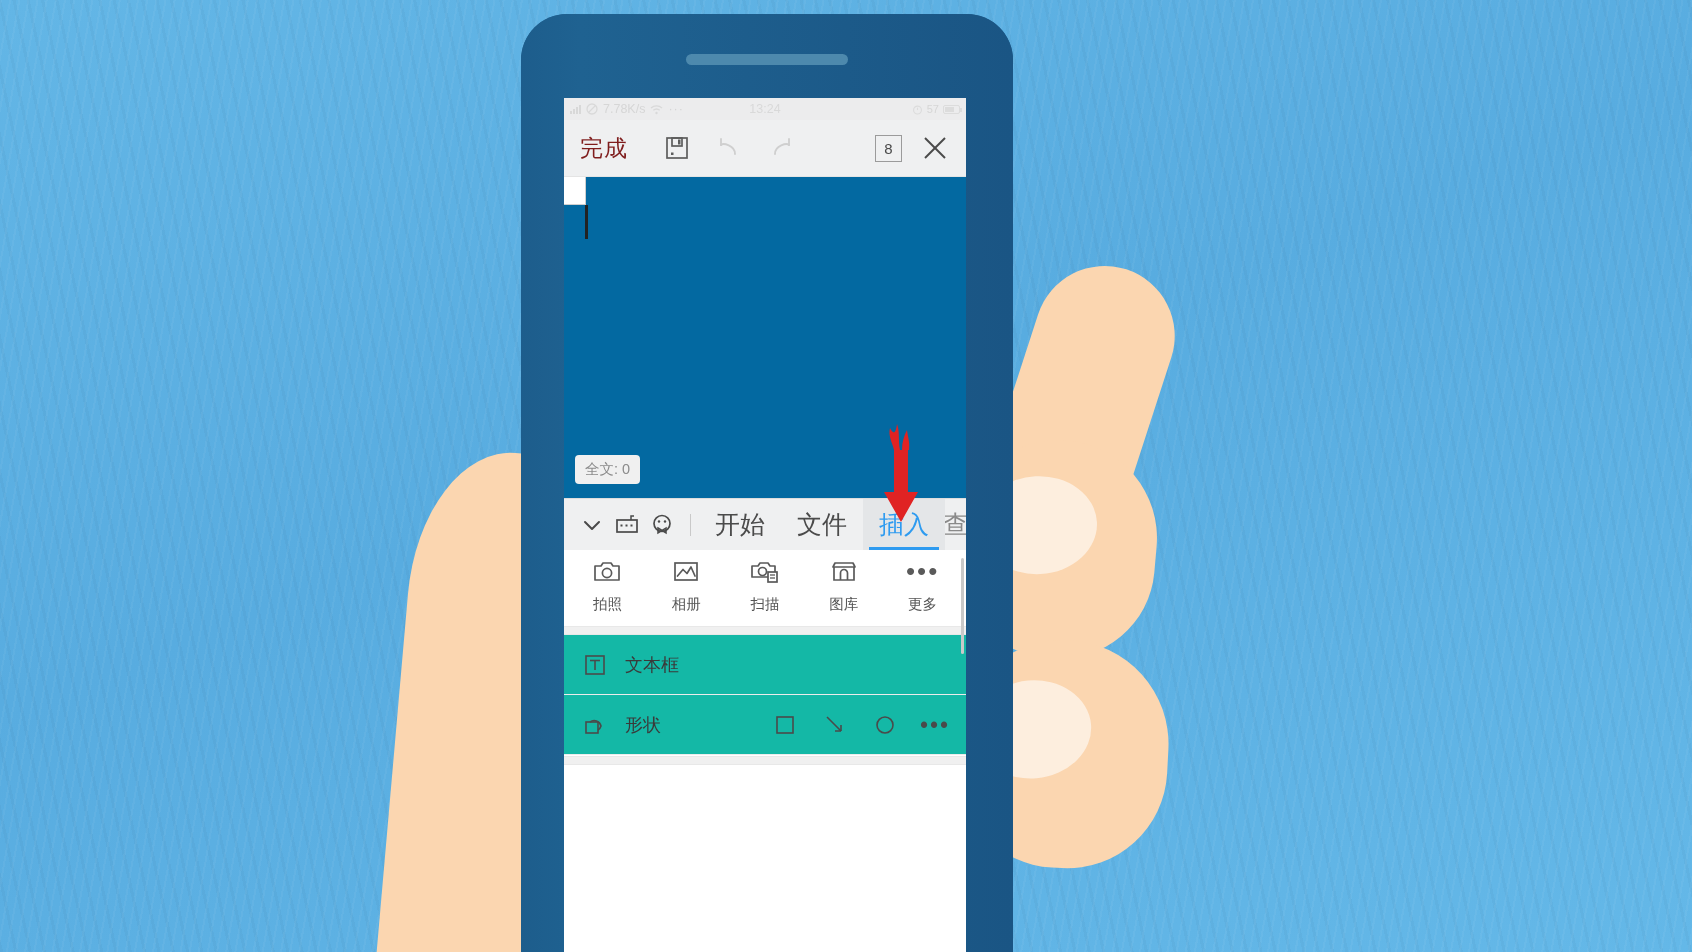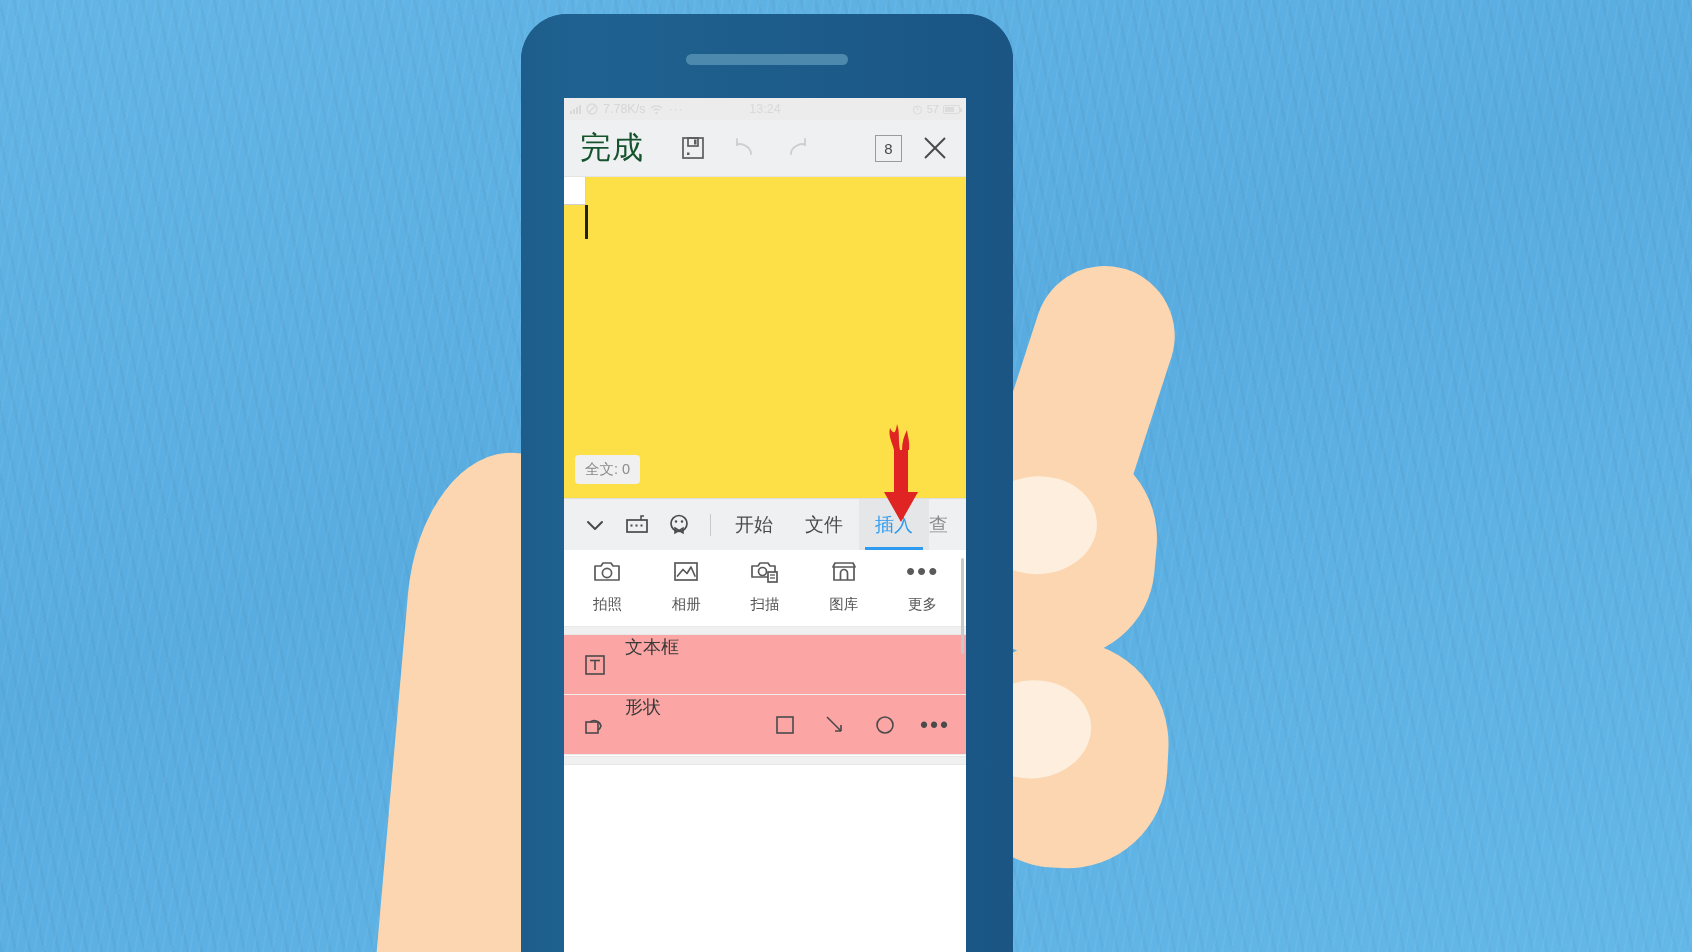--- a/index.html
+++ b/index.html
@@ -87,35 +87,35 @@
   .sig-bars i:nth-child(4){height:9px}
   .batt{width:17px;height:9px;border:1.4px solid #dcdcdc;border-radius:2px;position:relative;}
   .batt::after{content:"";position:absolute;right:-3px;top:2px;width:2px;height:4px;background:#dcdcdc;}
   .batt i{position:absolute;left:1px;top:1px;bottom:1px;width:60%;background:#dcdcdc;}
 
   
   #toolbar{
     height:56px; background:#eff0f1; display:flex; align-items:center;
     padding:0 16px; gap:0;
   }
-  #done-btn{font-size:31px;color:#14532d;letter-spacing:1px;}
+  #done-btn{font-size:23px;color:#7f1d1d;letter-spacing:1px;}
   .tb-icon{width:46px;height:46px;display:flex;align-items:center;justify-content:center;}
   #save-icon{margin-left:26px;}
   #undo-icon{margin-left:6px;}
   #redo-icon{margin-left:6px;}
   #page-badge{
     margin-left:auto; width:27px;height:27px;border:1.6px solid #9b9b9b;
     display:flex;align-items:center;justify-content:center;
     font-size:15px;color:#4a4a4a;
   }
   #close-icon{margin-left:18px;width:30px;height:30px;}
 
   
   #doc{
-    position:relative;background:#fde047;height:322px;width:100%;
+    position:relative;background:#0369a1;height:322px;width:100%;
     border-top:1px solid #e4e4e4;
   }
   #doc-corner{
     position:absolute;left:0;top:0;width:22px;height:28px;
     border-right:1px solid #cfcfcf;border-bottom:1px solid #cfcfcf;background:#fff;
   }
   #caret{position:absolute;left:21px;top:28px;width:3px;height:34px;background:#222;}
   #wordcount{
     position:absolute;left:11px;bottom:14px;
     background:#f0f0f0;border-radius:4px;
@@ -125,41 +125,41 @@
   
   #ribbon-tabs{
     display:flex;align-items:center;height:52px;
     background:#eff0f1;border-top:1px solid #dddddd;position:relative;
   }
   .rt-icon{width:42px;height:42px;display:flex;align-items:center;justify-content:center;}
   #chevron-btn{margin-left:10px;}
   .rt-sep{width:1px;height:22px;background:#c9c9c9;margin:0 8px 0 10px;}
   .tab{
     height:100%;display:flex;align-items:center;justify-content:center;
-    padding:0 16px;font-size:19px;color:#4b4b4b;position:relative;white-space:nowrap;
+    padding:0 16px;font-size:25px;color:#4b4b4b;position:relative;white-space:nowrap;
   }
   .tab.active{color:#2e9bf0;background:#e4e6e8;}
   .tab.active::after{
     content:"";position:absolute;left:6px;right:6px;bottom:0;height:3px;background:#2e9bf0;
   }
   .tab.cut{overflow:hidden;max-width:22px;padding:0;color:#8a8a8a;}
 
   
   #ribbon-body{background:#fff;position:relative;height:100%;}
   #group-label{padding:14px 16px 2px;font-size:14.5px;color:#9a9a9a;}
   #img-row{display:flex;align-items:flex-start;padding:6px 4px 12px;}
   .img-item{flex:1;display:flex;flex-direction:column;align-items:center;gap:9px;}
   .img-item .lbl{font-size:14.5px;color:#555;}
   #ribbon-scrollbar{
     position:absolute;right:2px;top:8px;width:3px;height:96px;background:#c9c9c9;border-radius:2px;
   }
   .row-sep{height:9px;background:#f0f0f0;border-top:1px solid #e8e8e8;border-bottom:1px solid #e8e8e8;}
   .list-row{
-    display:flex;height:60px;padding:0 16px;
-    border-bottom:1px solid #ececec;background:#fca5a5;
+    display:flex;align-items:center;height:60px;padding:0 16px;
+    border-bottom:1px solid #ececec;background:#14b8a6;
   }
   .list-row .ic{width:30px;display:flex;align-items:center;justify-content:center;}
   .list-row .txt{margin-left:15px;font-size:18px;color:#3a3a3a;}
   .list-row .right{margin-left:auto;display:flex;align-items:center;gap:20px;}
   .shape-btn{width:30px;height:30px;display:flex;align-items:center;justify-content:center;}
 
   
   #red-arrow{position:absolute;left:874px;top:420px;width:54px;height:110px;z-index:40;}
 </style>
 </head>

